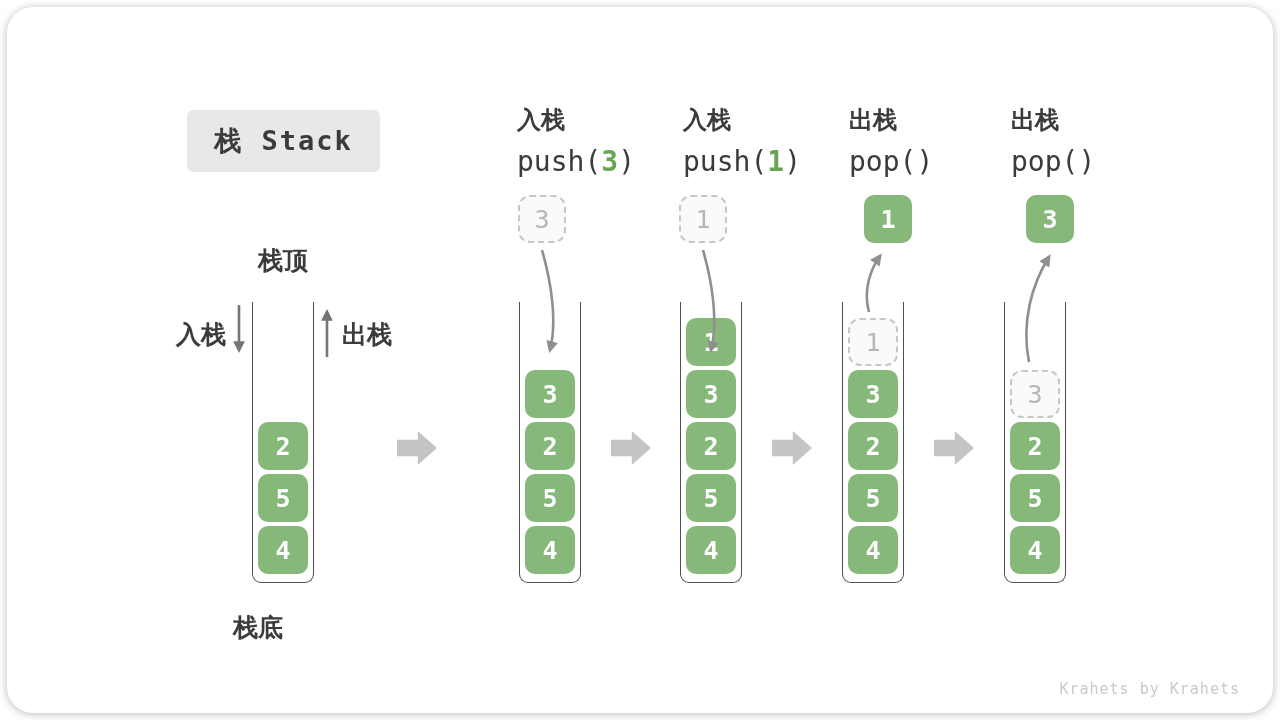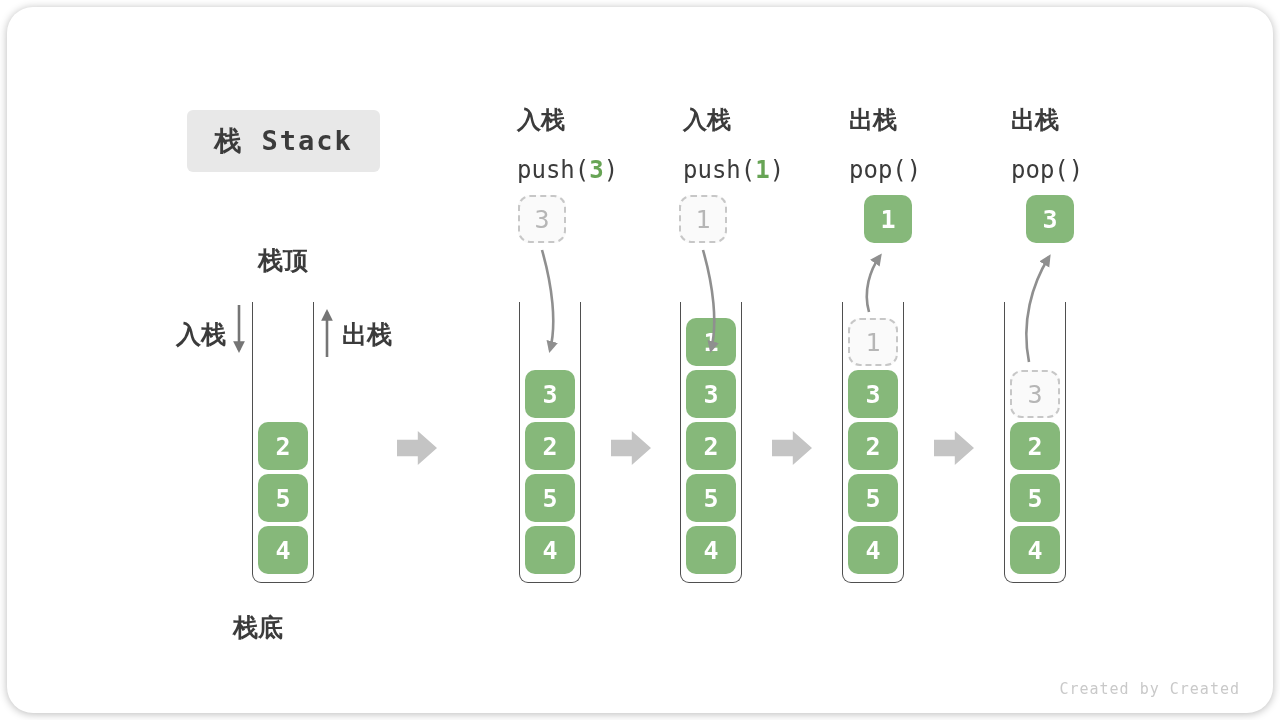--- a/index.html
+++ b/index.html
@@ -14,22 +14,22 @@
     color:var(--dark,#3b3b3b);letter-spacing:2px;}
 
   .side-label{position:absolute;font-size:25px;font-weight:bold;color:var(--dark,#3b3b3b);}
   .lbl-top{left:233px;top:244px;width:100px;text-align:center;}
   .lbl-bottom{left:233px;top:611px;width:100px;}
   .lbl-push{left:160px;top:318px;width:66px;text-align:right;}
   .lbl-pop{left:342px;top:318px;width:66px;text-align:left;}
 
   .op-header{position:absolute;top:106px;}
   .op-title{font-size:24px;font-weight:bold;color:var(--dark,#3b3b3b);line-height:28px;}
-  .op-code{font-family:"DejaVu Sans Mono",monospace;font-size:24px;color:var(--dark,#3b3b3b);
-           line-height:30px;margin-top:21px;white-space:pre;}
+  .op-code{font-family:"DejaVu Sans Mono",monospace;font-size:28px;color:var(--dark,#3b3b3b);
+           line-height:30px;margin-top:13px;white-space:pre;}
   .op-code .arg{color:var(--arg-green,#67a455);font-weight:bold;}
 
   .stack-container{position:absolute;top:302px;width:62px;height:281px;box-sizing:border-box;
     border-left:1.6px solid #4f4f4f;border-right:1.6px solid #4f4f4f;border-bottom:1.6px solid #4f4f4f;
     border-radius:0 0 9px 9px;background:#fff;z-index:1;}
   .cell{position:absolute;left:5px;width:50px;height:48px;box-sizing:border-box;
     background:var(--green,#86b87a);border-radius:10px;color:#ffffff;
     font-family:"DejaVu Sans Mono",monospace;font-size:25px;font-weight:600;
     display:flex;align-items:center;justify-content:center;}
   .cell.ghost{background:#fafafa;border:2px dashed #c7c7c7;color:var(--ghost,#b6b6b6);
@@ -127,18 +127,18 @@
       </marker>
     </defs>
     <path d="M 239 305 L 239 350" fill="none" stroke="#757575" stroke-width="2.6" marker-end="url(#headStraight)"></path>
     <path d="M 327 357 L 327 312" fill="none" stroke="#757575" stroke-width="2.6" marker-end="url(#headStraight)"></path>
     <path d="M 542 250 C 552 285, 557 323, 550 350" fill="none" stroke="#8f8f8f" stroke-width="2.6" marker-end="url(#headCurve)"></path>
     <path d="M 703 250 C 713 285, 718 323, 711 350" fill="none" stroke="#8f8f8f" stroke-width="2.6" marker-end="url(#headCurve)"></path>
     <path d="M 869 312 C 863 291, 870 270, 880 256" fill="none" stroke="#8f8f8f" stroke-width="2.6" marker-end="url(#headCurve)"></path>
     <path d="M 1029 362 C 1021 322, 1032 284, 1049 257" fill="none" stroke="#8f8f8f" stroke-width="2.6" marker-end="url(#headCurve)"></path>
   </svg>
 
-  <div class="watermark">Created by Created</div>
+  <div class="watermark">Krahets by Krahets</div>
 <div class="floater ghost-box" style="left: 518px; top: 195px;">3</div>
     <div class="floater ghost-box" style="left: 679px; top: 195px;">1</div>
     <div class="floater solid-box" style="left: 864px; top: 195px;">1</div>
     <div class="floater solid-box" style="left: 1026px; top: 195px;">3</div>
   </div>
 
 </body></html>

